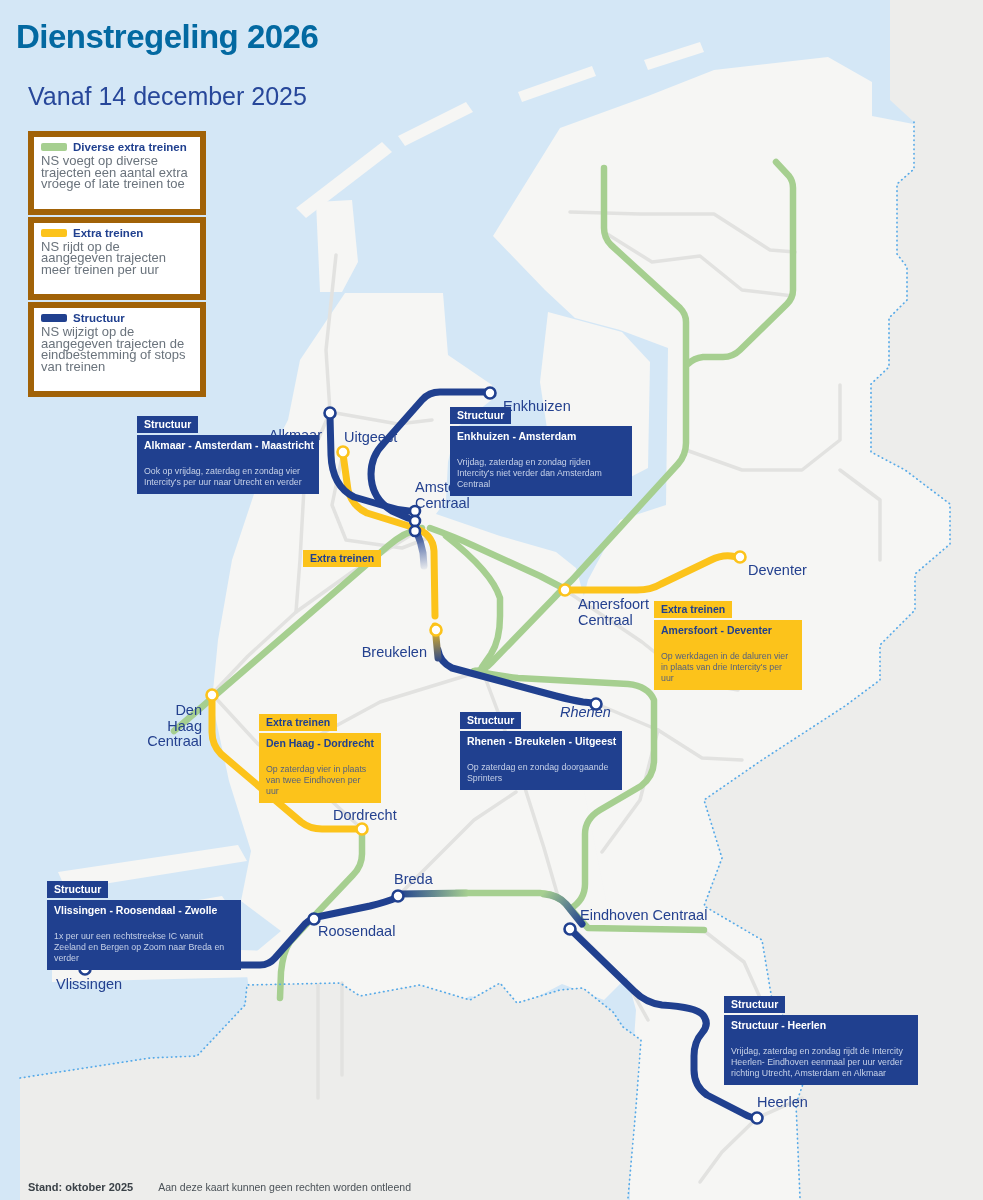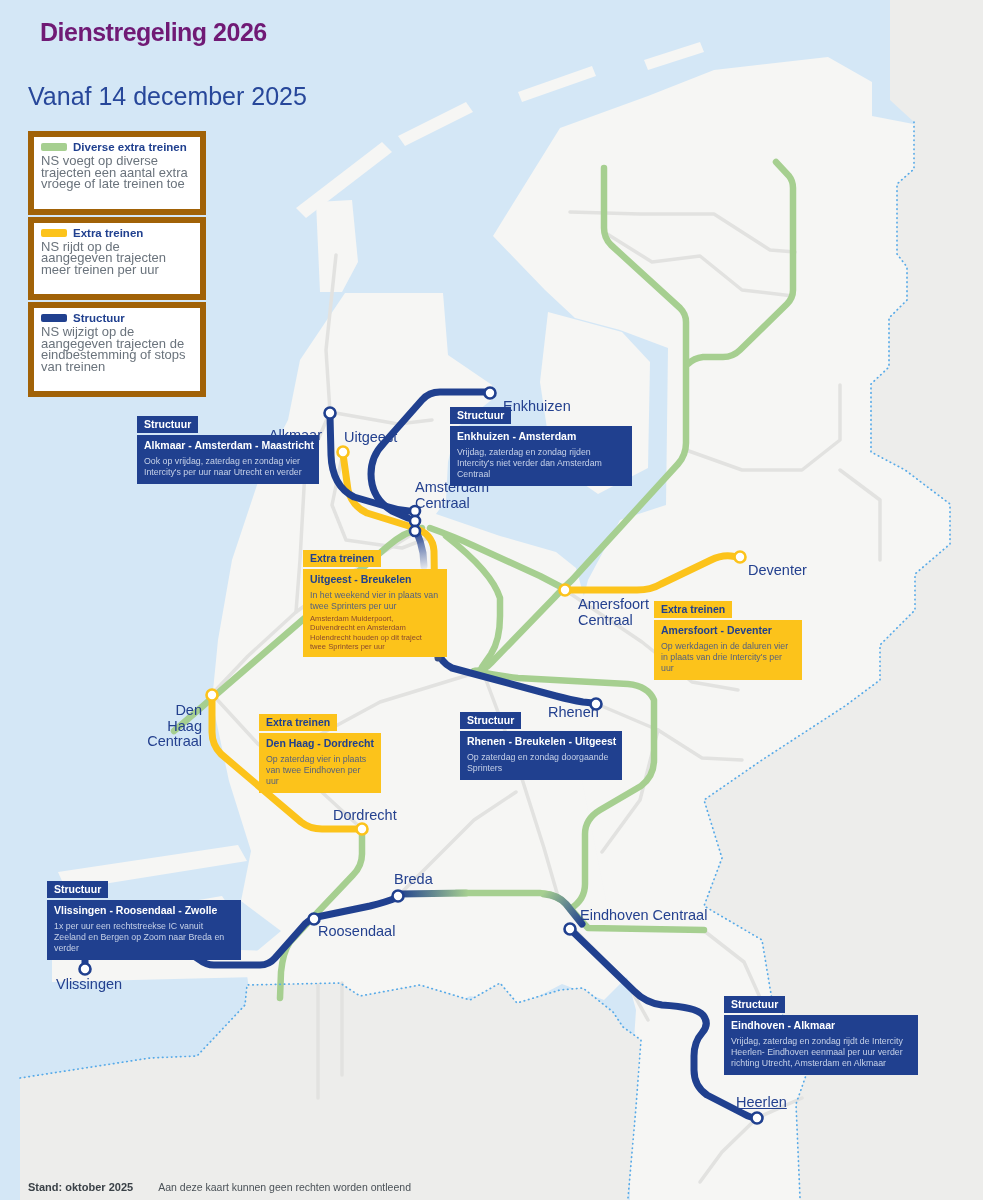--- a/index.html
+++ b/index.html
@@ -1,21 +1,21 @@
 <!DOCTYPE html>
 <html><head>
 <meta charset="utf-8">
 <style>
   html,body{margin:0;padding:0;background:#fff;}
   #page{position:relative;width:983px;height:1200px;overflow:hidden;background:#d4e7f6;
         font-family:"Liberation Sans", sans-serif;}
   #map{position:absolute;left:0;top:0;}
 
   
-  .title{position:absolute;left:40px;top:18px;font-size:25px;font-weight:bold;color:#701a75;letter-spacing:-0.5px;}
+  .title{position:absolute;left:16px;top:18px;font-size:33px;font-weight:bold;color:#0369a1;letter-spacing:-0.5px;}
   .subtitle{position:absolute;left:28px;top:82px;font-size:25px;color:#27479a;}
 
   
   .legend{position:absolute;left:28px;top:131px;width:178px;}
   .lbox{background:#ffffff;border:6px solid #a16207;padding:4px 7px 19px;margin-bottom:2px;}
   .lhead{display:flex;align-items:center;gap:6px;}
   .lsw{width:26px;height:8px;border-radius:2px;flex:0 0 auto;}
   .lsw.green{background:#a6cf90;} .lsw.yellow{background:#fcc31b;} .lsw.navy{background:#20408f;}
   .llabel{font-weight:bold;color:#20408f;font-size:11.5px;}
   .ldesc{color:#6a737c;font-size:13px;line-height:11.5px;margin-top:2px;}
@@ -29,21 +29,21 @@
   .callout{position:absolute;}
   .chip{display:inline-block;padding:2px 7px 3px;font-size:10.5px;font-weight:bold;white-space:nowrap;}
   .chip.structuur{background:#20408f;color:#ffffff;}
   .chip.extra{background:#fcc31b;color:#20408f;}
   .cbody{margin-top:2px;padding:4px 7px 6px;}
   .cbody.structuur{background:#20408f;}
   .cbody.extra{background:#fcc31b;}
   .ct{font-size:10.5px;font-weight:bold;white-space:nowrap;}
   .cbody.structuur .ct{color:#ffffff;}
   .cbody.extra .ct{color:#20408f;}
-  .cd{font-size:8.8px;line-height:11px;margin-top:5px;}
+  .cd{font-size:8.8px;line-height:11px;margin-top:15px;}
   .cbody.structuur .cd{color:#c6d1e8;}
   .cbody.extra .cd{color:#55617e;}
   .cnote{font-size:7.6px;line-height:9.3px;margin-top:2px;color:#8a4a2e;}
 
   
   .footer{position:absolute;left:28px;top:1181px;font-size:11px;color:#3a4147;}
   .footer .stand{font-weight:bold;}
   .footer .disc{font-weight:normal;color:#4a5157;margin-left:22px;font-size:10.5px;}
 </style>
 </head>
@@ -232,52 +232,47 @@
     </div>
   </div>
 
   <div class="slabel r" style="left:240px;top:404px;width:82px;">Alkmaar</div>
   <div class="slabel" style="left:344px;top:430px;">Uitgeest</div>
   <div class="slabel" style="left:503px;top:399px;">Enkhuizen</div>
   <div class="slabel wrap" style="left:415px;top:480px;width:80px;">Amsterdam Centraal</div>
   <div class="slabel" style="left:748px;top:563px;">Deventer</div>
   <div class="slabel wrap" style="left:578px;top:597px;width:82px;">Amersfoort Centraal</div>
   <div class="slabel r" style="left:357px;top:621px;width:70px;">Breukelen</div>
-  <div class="slabel" style="left:548px;top:705px;">Rhenen</div>
+  <div class="slabel" style="left:560px;top:705px;font-style:italic;">Rhenen</div>
   <div class="slabel wrap r" style="left:138px;top:679px;width:64px;">Den Haag Centraal</div>
   <div class="slabel" style="left:333px;top:808px;">Dordrecht</div>
   <div class="slabel" style="left:394px;top:872px;">Breda</div>
   <div class="slabel" style="left:318px;top:924px;">Roosendaal</div>
   <div class="slabel" style="left:56px;top:977px;">Vlissingen</div>
   <div class="slabel" style="left:580px;top:908px;">Eindhoven Centraal</div>
-  <div class="slabel" style="left:736px;top:1095px;text-decoration:underline;">Heerlen</div>
+  <div class="slabel" style="left:757px;top:1095px;">Heerlen</div>
 
   <div class="callout" style="left:137px;top:414px;">
     <div class="chip structuur">Structuur</div>
     <div class="cbody structuur" style="width:168px;">
       <div class="ct">Alkmaar - Amsterdam - Maastricht</div>
       <div class="cd">Ook op vrijdag, zaterdag en zondag vier Intercity's per uur naar Utrecht en verder</div>
     </div>
   </div>
 
   <div class="callout" style="left:450px;top:405px;">
     <div class="chip structuur">Structuur</div>
     <div class="cbody structuur" style="width:168px;">
       <div class="ct">Enkhuizen - Amsterdam</div>
       <div class="cd">Vrijdag, zaterdag en zondag rijden Intercity's niet verder dan Amsterdam Centraal</div>
     </div>
   </div>
 
   <div class="callout" style="left:303px;top:548px;">
     <div class="chip extra">Extra treinen</div>
-    <div class="cbody extra" style="width:130px;">
-      <div class="ct">Uitgeest - Breukelen</div>
-      <div class="cd">In het weekend vier in plaats van twee Sprinters per uur</div>
-      <div class="cnote">Amsterdam Muiderpoort, Duivendrecht en Amsterdam Holendrecht houden op dit traject twee Sprinters per uur</div>
-    </div>
   </div>
 
   <div class="callout" style="left:654px;top:599px;">
     <div class="chip extra">Extra treinen</div>
     <div class="cbody extra" style="width:134px;">
       <div class="ct">Amersfoort - Deventer</div>
       <div class="cd">Op werkdagen in de daluren vier in plaats van drie Intercity's per uur</div>
     </div>
   </div>
 
@@ -301,21 +296,21 @@
     <div class="chip structuur">Structuur</div>
     <div class="cbody structuur" style="width:180px;">
       <div class="ct">Vlissingen - Roosendaal - Zwolle</div>
       <div class="cd">1x per uur een rechtstreekse IC vanuit Zeeland en Bergen op Zoom naar Breda en verder</div>
     </div>
   </div>
 
   <div class="callout" style="left:724px;top:994px;">
     <div class="chip structuur">Structuur</div>
     <div class="cbody structuur" style="width:180px;">
-      <div class="ct">Eindhoven - Alkmaar</div>
+      <div class="ct">Structuur - Heerlen</div>
       <div class="cd">Vrijdag, zaterdag en zondag rijdt de Intercity Heerlen- Eindhoven eenmaal per uur verder richting Utrecht, Amsterdam en Alkmaar</div>
     </div>
   </div>
 
   <div class="footer">
     <span class="stand">Stand: oktober 2025</span>
     <span class="disc">Aan deze kaart kunnen geen rechten worden ontleend</span>
   </div>
 
 </div>

